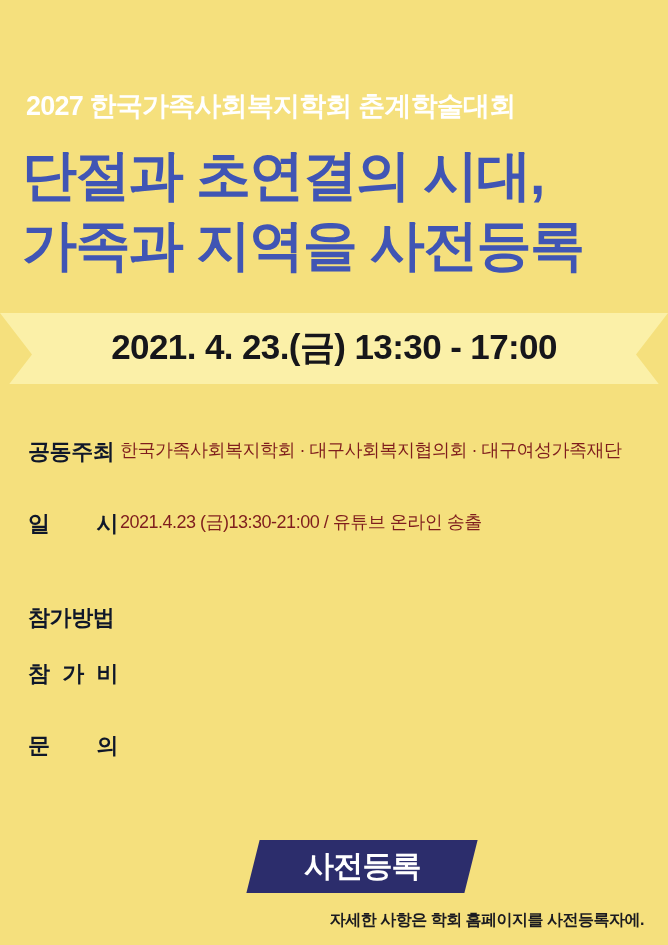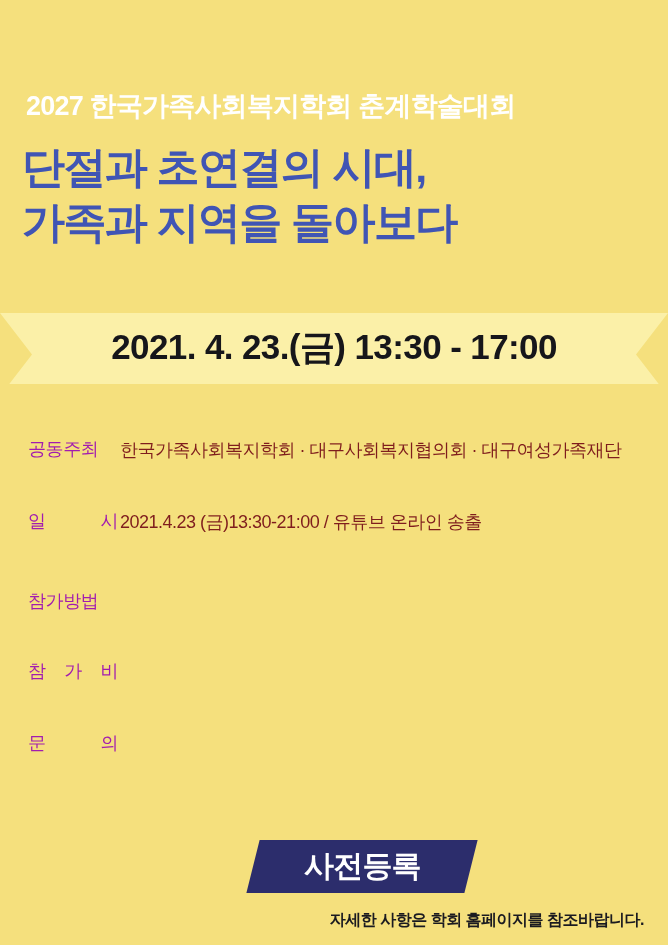--- a/index.html
+++ b/index.html
@@ -44,21 +44,21 @@
     white-space: nowrap;
     line-height: 1.1;
   }
 
   .headline {
     position: absolute;
     left: 22px;
     top: 140px;
     width: 620px;
     color: #4055b4;
-    font-size: 43px;
+    font-size: 55px;
     font-weight: 700;
     letter-spacing: -1.6px;
     line-height: 1.28;
   }
   .headline .line {
     display: block;
     white-space: nowrap;
   }
 
   
@@ -94,23 +94,23 @@
   .info-row {
     position: absolute;
     left: 28px;
     width: 630px;
     display: flex;
     align-items: flex-start;
   }
   .info-label {
     width: 92px;
     flex: 0 0 92px;
-    color: #a21caf;
-    font-size: 18px;
-    font-weight: 400;
+    color: #0f172a;
+    font-size: 22px;
+    font-weight: 700;
     letter-spacing: -0.4px;
     white-space: nowrap;
   }
   .info-label.spread {
     display: flex;
     justify-content: space-between;
     padding-right: 2px;
     box-sizing: border-box;
   }
   .info-label.spread span { display: inline-block; }
@@ -121,21 +121,21 @@
     font-size: 18px;
     font-weight: 500;
     letter-spacing: -0.5px;
     line-height: 1.45;
     white-space: nowrap;
   }
   .info-value .vline { display: block; }
 
   .row-host   { top: 0px; }
   .row-when   { top: 72px; }
-  .row-how    { top: 134px; align-items: flex-end; }
+  .row-how    { top: 148px; align-items: flex-end; }
   .row-fee    { top: 222px; }
   .row-contact{ top: 294px; }
 
   .row-how .info-label { padding-top: 18px; }
 
   
   .register-wrap {
     position: absolute;
     left: 0;
     top: 840px;
@@ -182,21 +182,21 @@
 </head>
 <body>
 
 <div class="poster">
 
   <div class="header">
     <div class="kicker">2027 한국가족사회복지학회 춘계학술대회</div>
 
     <div class="headline">
       <span class="line">단절과 초연결의 시대,</span>
-      <span class="line">가족과 지역을 돌아보다</span>
+      <span class="line">가족과 지역을 사전등록</span>
     </div>
   </div>
 
   <div class="ribbon">
     <div class="ribbon-text">2021. 4. 23.(금) 13:30 - 17:00</div>
   </div>
 
   <div class="info">
 
     <div class="info-row row-host">
@@ -236,15 +236,15 @@
     </div>
 
   </div>
 
   <div class="register-wrap">
     <button class="register-btn">
       <span class="btn-label">사전등록</span>
     </button>
   </div>
 
-  <div class="footnote">자세한 사항은 학회 홈페이지를 참조바랍니다.</div>
+  <div class="footnote">자세한 사항은 학회 홈페이지를 사전등록자에.</div>
 
 </div>
 
 </body></html>

